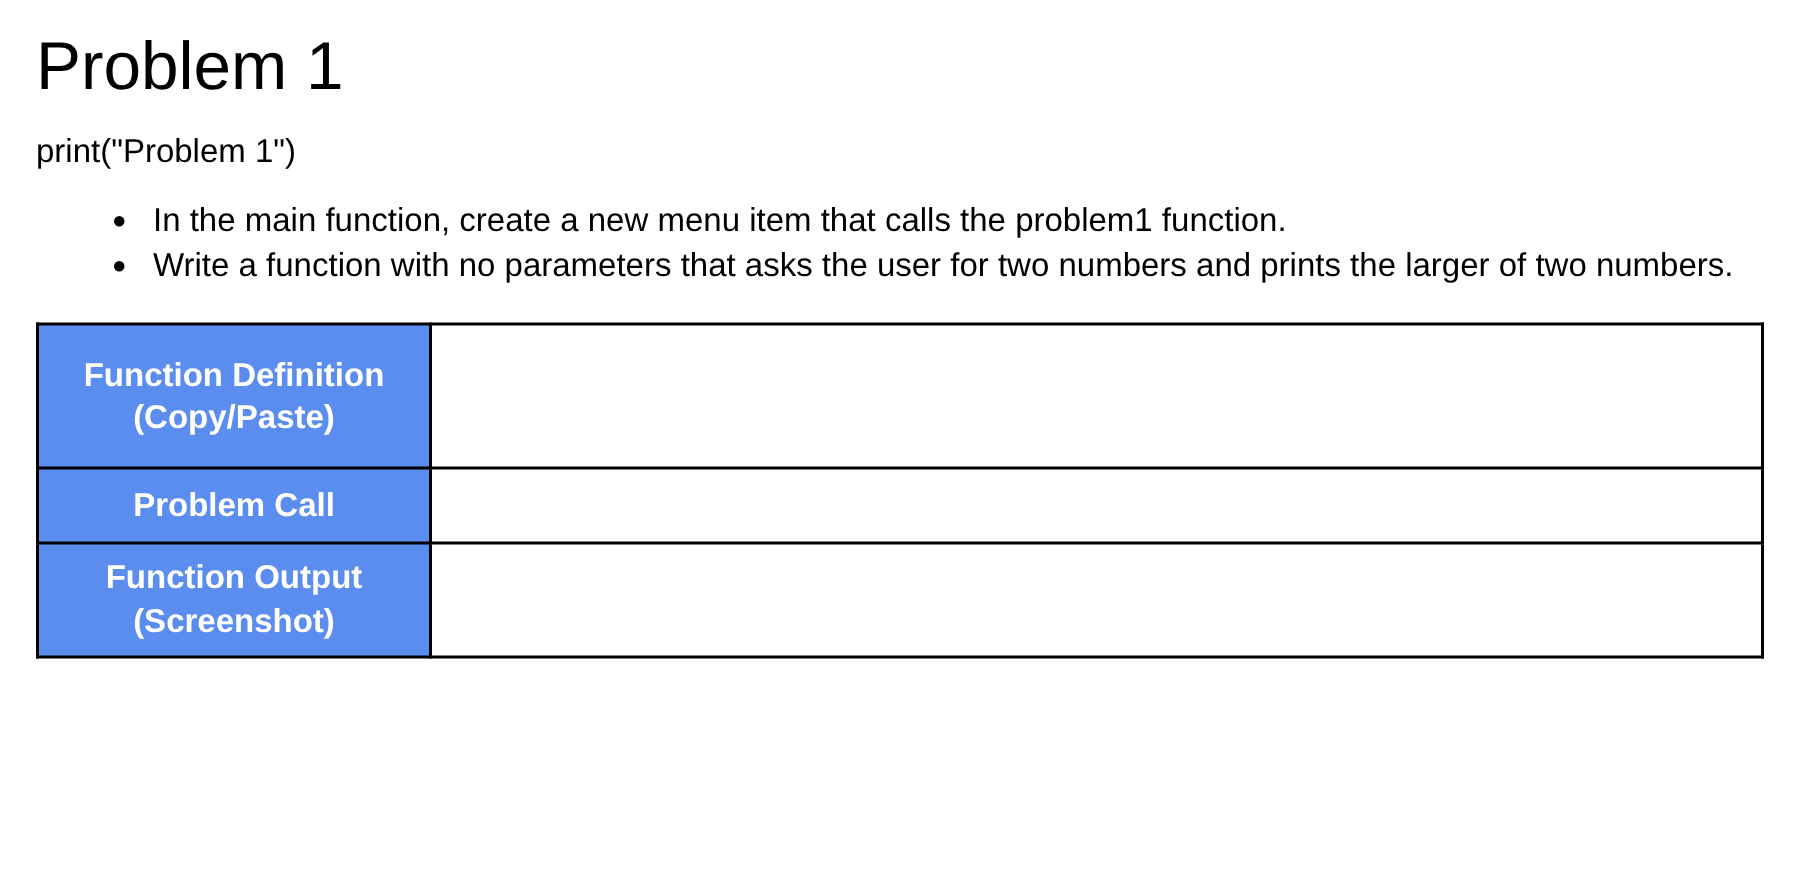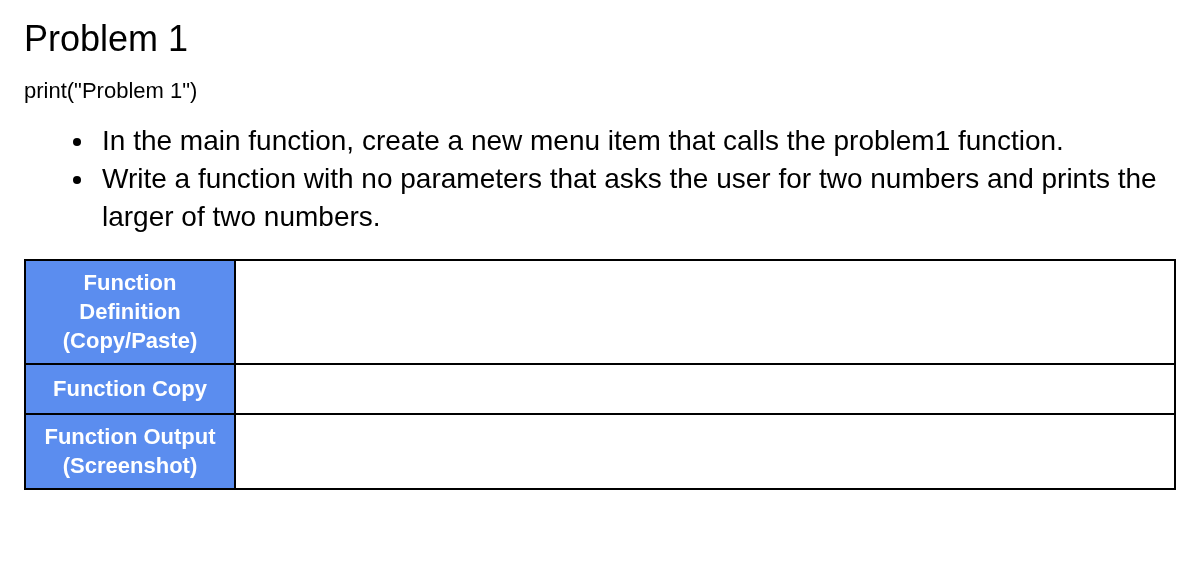--- a/index.html
+++ b/index.html
@@ -8,55 +8,55 @@
       padding: 0;
     }
     body {
       font-family: Arial, Helvetica, sans-serif;
       background: #ffffff;
       padding: 18px 24px;
       color: #000000;
       width: 1200px;
     }
     .title {
-      font-size: 36px;
+      font-size: 45px;
       font-weight: 400;
       margin-bottom: 18px;
     }
     .code-line {
       font-size: 22px;
       font-weight: 400;
       margin-bottom: 18px;
     }
     .bullets {
       list-style-type: disc;
       padding-left: 72px;
       margin-bottom: 24px;
     }
     .bullets li {
-      font-size: 28px;
+      font-size: 22px;
       line-height: 1.35;
       padding-left: 6px;
     }
     .answer-table {
       width: 100%;
       border-collapse: collapse;
     }
     .answer-table td {
       border: 2px solid #000000;
       vertical-align: middle;
     }
     .label-cell {
       background-color: #5b8def;
       color: #ffffff;
       font-weight: 700;
       text-align: center;
       font-size: 22px;
       line-height: 1.3;
-      width: 210px;
+      width: 262px;
       padding: 8px 10px;
     }
     .row-tall .label-cell {
       height: 96px;
     }
     .row-short .label-cell {
       height: 50px;
     }
     .row-med .label-cell {
       height: 72px;
@@ -77,21 +77,21 @@
   <li>Write a function with no parameters that asks the user for two numbers and prints the larger of two numbers.</li>
 </ul>
 
 <table class="answer-table">
   <tbody>
       <tr class="row-tall">
     <td class="label-cell">Function Definition (Copy/Paste)</td>
     <td class="value-cell"></td>
   </tr>
   <tr class="row-short">
-    <td class="label-cell">Function Copy</td>
+    <td class="label-cell">Problem Call</td>
     <td class="value-cell"></td>
   </tr>
   <tr class="row-med">
     <td class="label-cell">Function Output (Screenshot)</td>
     <td class="value-cell"></td>
   </tr>
 </tbody>
   </table>
 
 </body></html>

